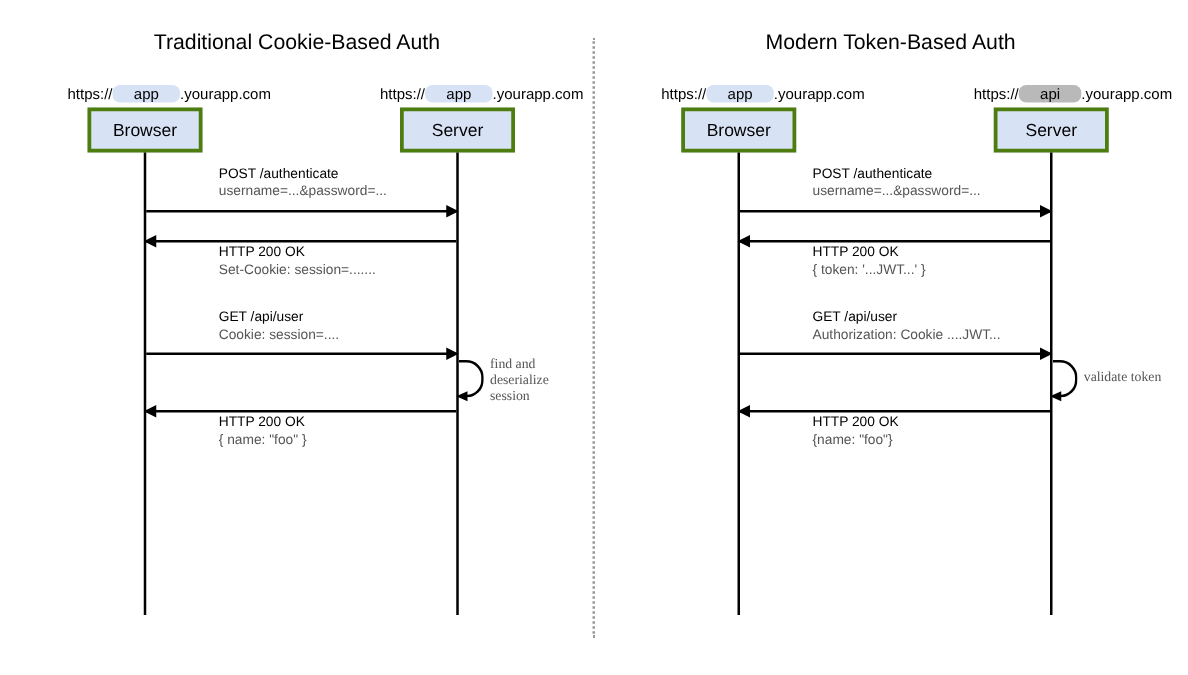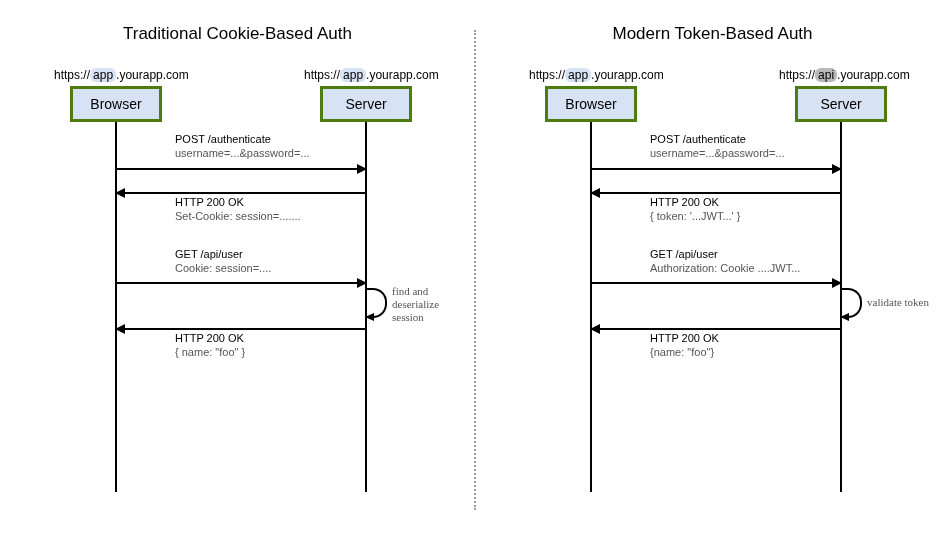--- a/index.html
+++ b/index.html
@@ -30,21 +30,21 @@
   }
   .url {
     position: absolute;
     top: 68px;
     font-size: 12px;
     color: #000;
   }
   .hl {
     background: #d7e3f4;
     border-radius: 6px;
-    padding: 0 3px;
+    padding: 0 17px;
   }
   .hl.dark { background: #b9b9b9; }
   .box {
     position: absolute;
     top: 86px;
     width: 92px;
     height: 36px;
     border: 3px solid #4d7c0f;
     background: #d7e3f4;
     font-size: 14px;

